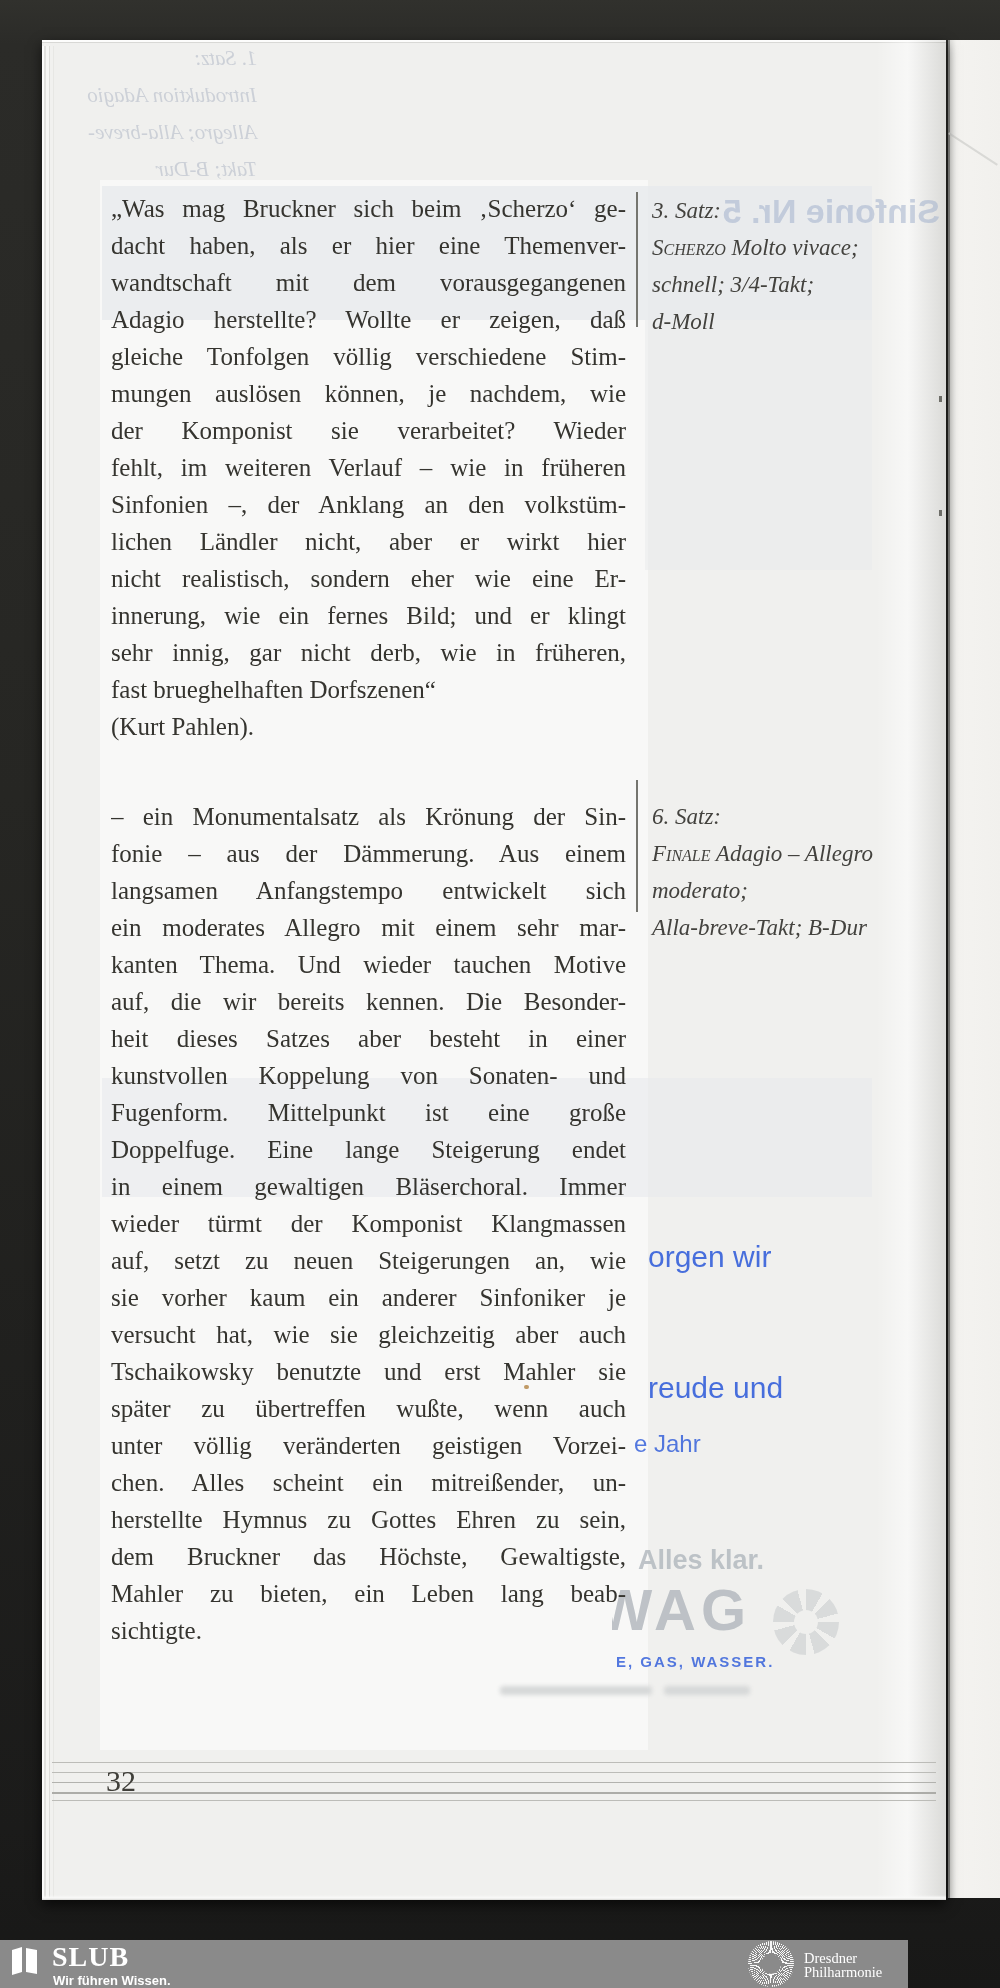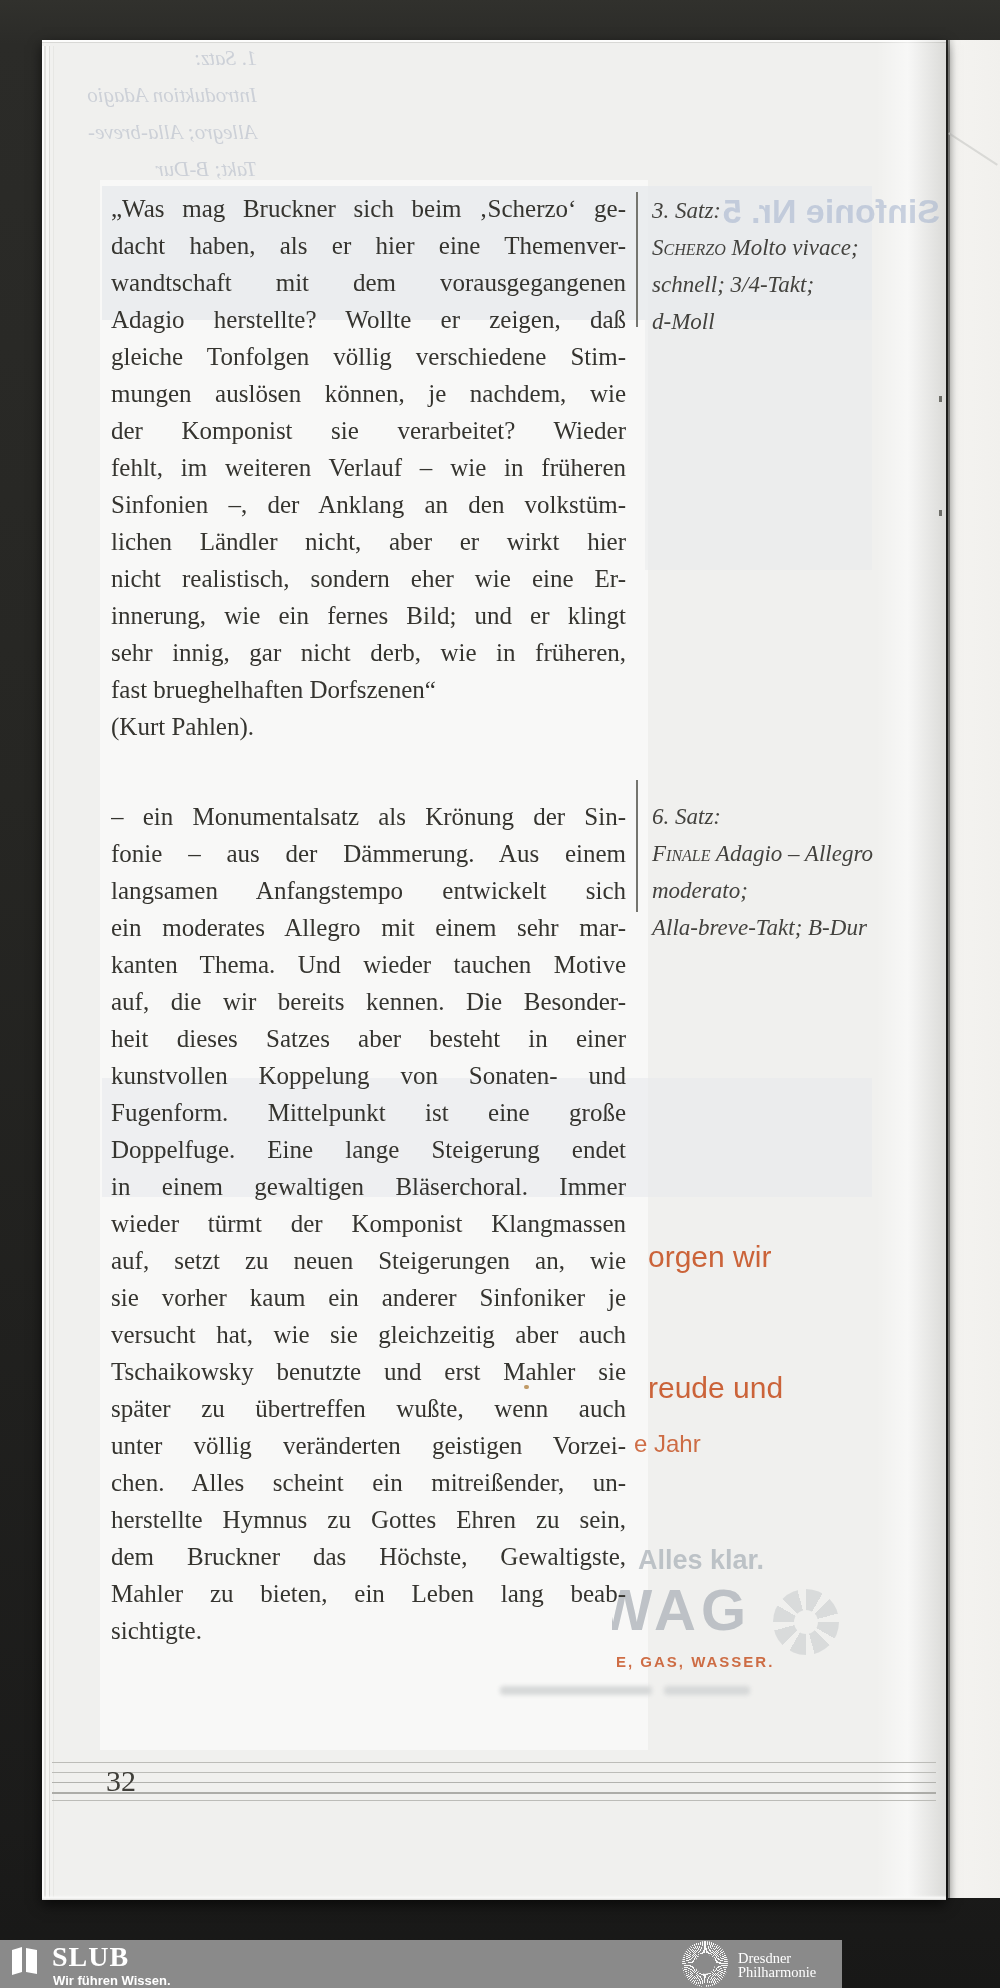--- a/index.html
+++ b/index.html
@@ -21,21 +21,21 @@
   .edge-bottom{position:absolute;left:0;right:0;bottom:0;height:5px;
     background:linear-gradient(to bottom,rgba(0,0,0,0),#fafaf9 60%,#d6d6d3);}
   .fold-shade{position:absolute;right:0;top:0;bottom:0;width:70px;
     background:linear-gradient(to right,rgba(255,255,255,0),rgba(255,255,255,.5) 45%,rgba(90,90,85,.14) 100%);}
   .text-backing{position:absolute;left:58px;top:140px;width:548px;height:1570px;background:rgba(255,255,255,.5);}
   .tint{position:absolute;background:#e7e9ec;opacity:.75;}
   .tint-a{left:60px;top:146px;width:770px;height:134px;}
   .tint-b{left:603px;top:280px;width:227px;height:250px;opacity:.5;}
   .tint-c{left:60px;top:1038px;width:770px;height:119px;opacity:.6;}
   
-  .ghost{position:absolute;color:#c2410c;font-family:"Liberation Sans",sans-serif;white-space:nowrap;}
+  .ghost{position:absolute;color:#1d4ed8;font-family:"Liberation Sans",sans-serif;white-space:nowrap;}
   .ghost-heading{left:646px;top:152px;width:252px;font-size:34px;font-weight:bold;color:#a3b2cd;opacity:.55;transform:scaleX(-1);font-family:"Liberation Sans",sans-serif;}
   .ghost-margin{left:608px;top:308px;width:215px;transform:scaleX(-1);opacity:.5;color:#aab2c2;
     font-family:"Liberation Serif",serif;font-style:italic;font-size:21px;line-height:37px;}
   .ghost-ad1{left:606px;top:1200px;font-size:30px;opacity:.8;}
   .ghost-ad2{left:606px;top:1311px;font-size:30px;opacity:.8;margin-top:20px;}
   .ghost-ad3{left:592px;top:1390px;font-size:24px;opacity:.75;}
   .ghost-claim{left:596px;top:1505px;font-size:27px;font-weight:bold;opacity:.85;color:#b4bac0;}
   .ghost-brand-clip{position:absolute;left:570px;top:1536px;width:158px;height:76px;overflow:hidden;}
   .ghost-brand{position:absolute;left:-152px;top:0;font-size:58px;font-weight:bold;letter-spacing:5px;color:#b8bdc2;opacity:.9;font-family:"Liberation Sans",sans-serif;white-space:nowrap;}
   .ghost-sub{left:574px;top:1613px;font-size:15px;letter-spacing:2px;font-weight:bold;opacity:.75;}
@@ -64,21 +64,21 @@
   .staff-line:nth-child(2){top:10px;}
   .staff-line:nth-child(3){top:20px;background:#b2b2ae;}
   .staff-line:nth-child(4){top:30px;height:2px;background:#acaca8;}
   .staff-line:nth-child(5){top:38px;}
   .pagenum{position:absolute;left:64px;top:1724px;font-size:30px;color:#3f3e39;}
   .speck{position:absolute;background:#6d6d68;}
   .speck1{left:897px;top:356px;width:3px;height:6px;}
   .speck2{left:897px;top:470px;width:3px;height:6px;}
   .speck3{left:482px;top:1345px;width:5px;height:4px;background:#c09a66;border-radius:2px;}
   
-  .footer{position:absolute;left:0;bottom:0;width:842px;height:48px;background:#8a8a8a;}
+  .footer{position:absolute;left:0;bottom:0;width:908px;height:48px;background:#8a8a8a;}
   .slub{position:absolute;left:10px;top:3px;}
   .slub-icon{position:absolute;left:0;top:2px;width:30px;height:30px;}
   .slub-name{position:absolute;left:42px;top:-2px;color:#fff;font-family:"Liberation Serif",serif;font-weight:bold;font-size:28px;letter-spacing:1px;}
   .slub-tagline{position:absolute;left:43px;top:30px;color:#fff;font-family:"Liberation Sans",sans-serif;font-weight:bold;font-size:13px;white-space:nowrap;text-align:right;}
   .phil{position:absolute;right:12px;top:0;height:48px;}
   .starburst{position:absolute;left:-148px;top:1px;width:46px;height:46px;border-radius:50%;
     background:repeating-conic-gradient(rgba(255,255,255,.95) 0deg 2deg,rgba(255,255,255,0) 2deg 5.5deg);}
   .starburst::after{content:"";position:absolute;inset:13px;border-radius:50%;background:#8a8a8a;}
   .phil-text{position:absolute;left:-92px;top:11px;width:110px;color:#fff;font-family:"Liberation Serif",serif;font-size:14.5px;line-height:14px;white-space:nowrap;}
 </style>

